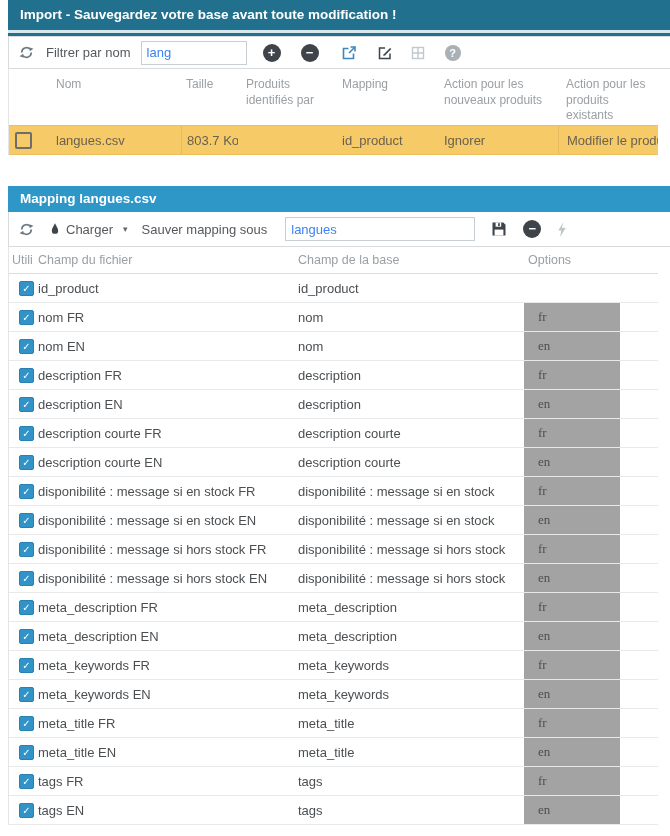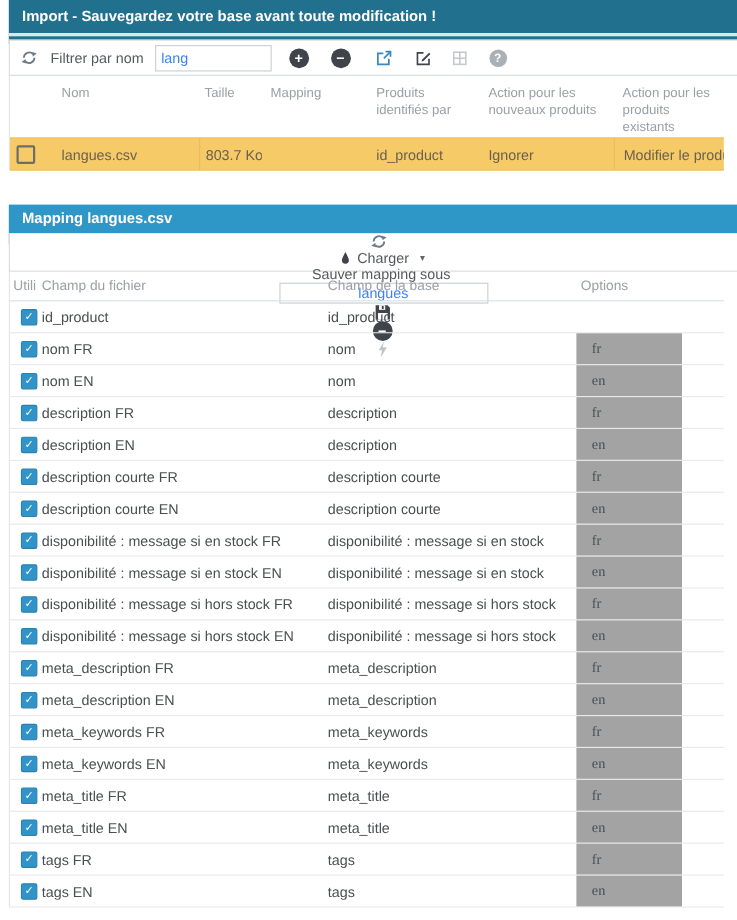--- a/index.html
+++ b/index.html
@@ -15,28 +15,28 @@
     line-height:30px;padding-left:12px;box-sizing:border-box;
   }
   .titlebar-shadow{position:absolute;left:8px;right:0;top:30px;height:3px;background:#d9e8ee;}
   
   .toolbar{
     position:absolute;left:8px;right:0;background:#fff;
     display:flex;align-items:center;box-sizing:border-box;
     border:1px solid #d8dbdd;border-right:none;
   }
   .t1{top:36px;height:33px;}
-  .t2{top:212px;height:35px;border-top:none;flex-direction:column;}
+  .t2{top:212px;height:35px;border-top:none;}
   .lbl{font-size:13px;color:#55595d;white-space:nowrap;}
   .txt{
     height:20px;border:1px solid #c9ced2;font-size:13px;color:#3b82f6;
     padding:1px 5px;font-family:inherit;outline:none;background:#fff;
   }
   .filter-input{width:94px;margin-left:10px;}
-  .mapping-name-input{width:178px;margin-left:18px;text-align:center;}
+  .mapping-name-input{width:178px;margin-left:18px;}
   .icon-btn{display:inline-flex;align-items:center;justify-content:center;cursor:pointer;}
   .refresh{margin-left:10px;}
   .circle{
     width:18px;height:18px;border-radius:50%;display:inline-flex;
     align-items:center;justify-content:center;color:#fff;
     font-size:13px;font-weight:bold;line-height:18px;
   }
   .circle.dark{background:#3e444a;}
   .circle.help{background:#a9b0b6;width:16px;height:16px;font-size:11px;}
   .ml12{margin-left:12px;} .ml16{margin-left:16px;}
@@ -146,22 +146,22 @@
     </svg>
   </span>
   <span class="circle help ml20">?</span>
 </div>
 
 <div class="import-table">
   <div class="it-head">
     <div></div>
     <div>Nom</div>
     <div style="padding-left:5px;">Taille</div>
+    <div>Produits identifiés par</div>
     <div>Mapping</div>
-    <div>Produits identifiés par</div>
     <div>Action pour les nouveaux produits</div>
     <div>Action pour les produits existants</div>
   </div>
   <div class="it-row">
     <div style="padding-left:0;">
         <span class="cb-empty"></span>
       </div>
     <div>langues.csv</div>
     <div class="sizecell">803.7 Ko</div>
     <div></div>

